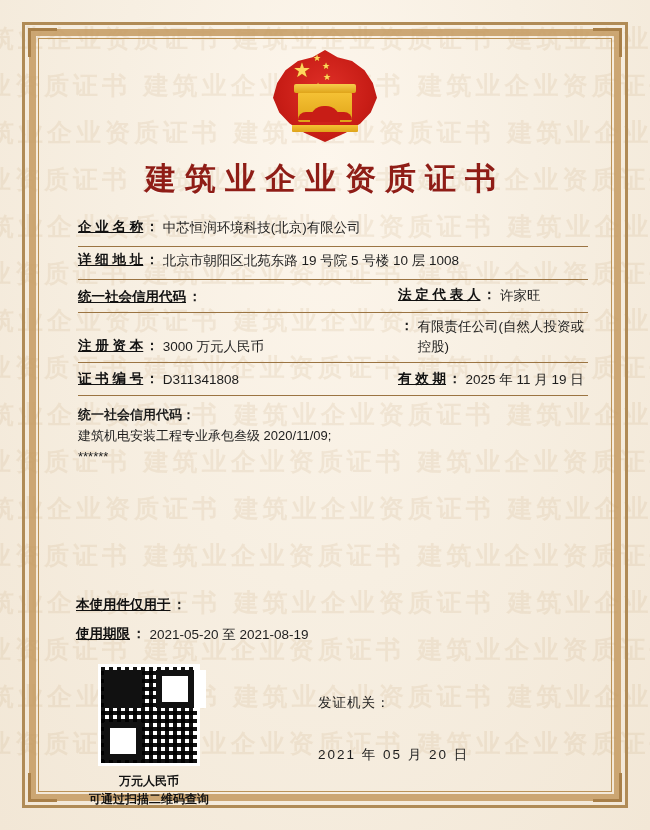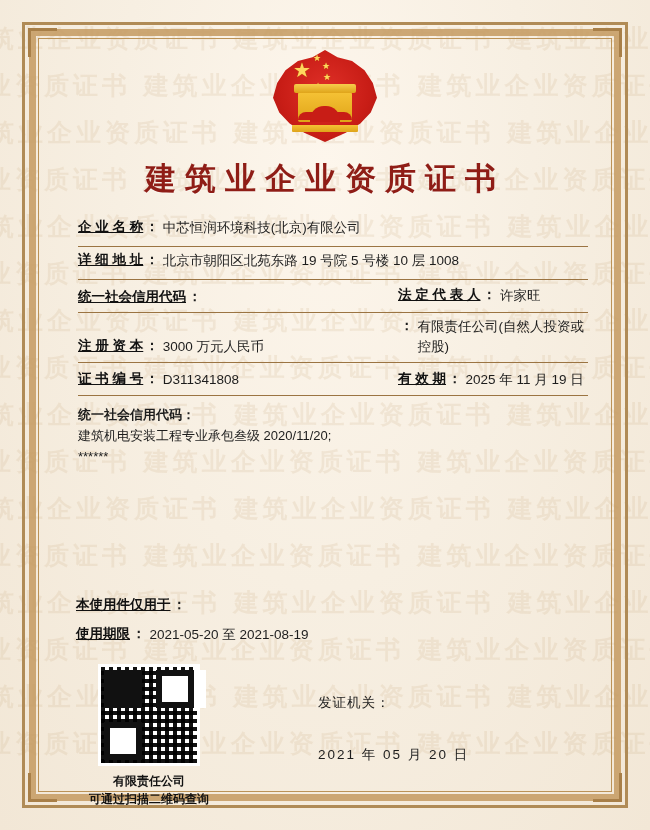--- a/index.html
+++ b/index.html
@@ -404,21 +404,21 @@
         <div class="col-right">
           <span class="f-label">有 效 期</span>
           <span class="f-colon">：</span>
           <span class="f-value">2025 年 11 月 19 日</span>
         </div>
       </div>
     </div>
 
     <div class="qual-block">
       <div class="qual-title">统一社会信用代码：</div>
-      <div class="qual-line">建筑机电安装工程专业承包叁级 2020/11/20;</div>
+      <div class="qual-line">建筑机电安装工程专业承包叁级 2020/11/09;</div>
       <div class="qual-line">******</div>
     </div>
 
   </div>
 
   <div class="lower">
     <div class="field-row">
       <span class="f-label">本使用件仅用于</span>
       <span class="f-colon">：</span>
     </div>
@@ -427,21 +427,21 @@
       <span class="f-colon">：</span>
       <span class="f-value">2021-05-20 至 2021-08-19</span>
     </div>
   </div>
 
   <div class="qr-area">
     <div class="qr-code">
       <div class="qr-corner-tr"></div>
     </div>
     <div class="qr-caption">
-      <div>有限责任公司</div>
+      <div>万元人民币</div>
       <div>可通过扫描二维码查询</div>
     </div>
   </div>
 
   <div class="issuer">
     <div class="issuer-label">发证机关：</div>
     <div class="issuer-date">2021 年 05 月  20 日</div>
   </div>
 
 </div>

